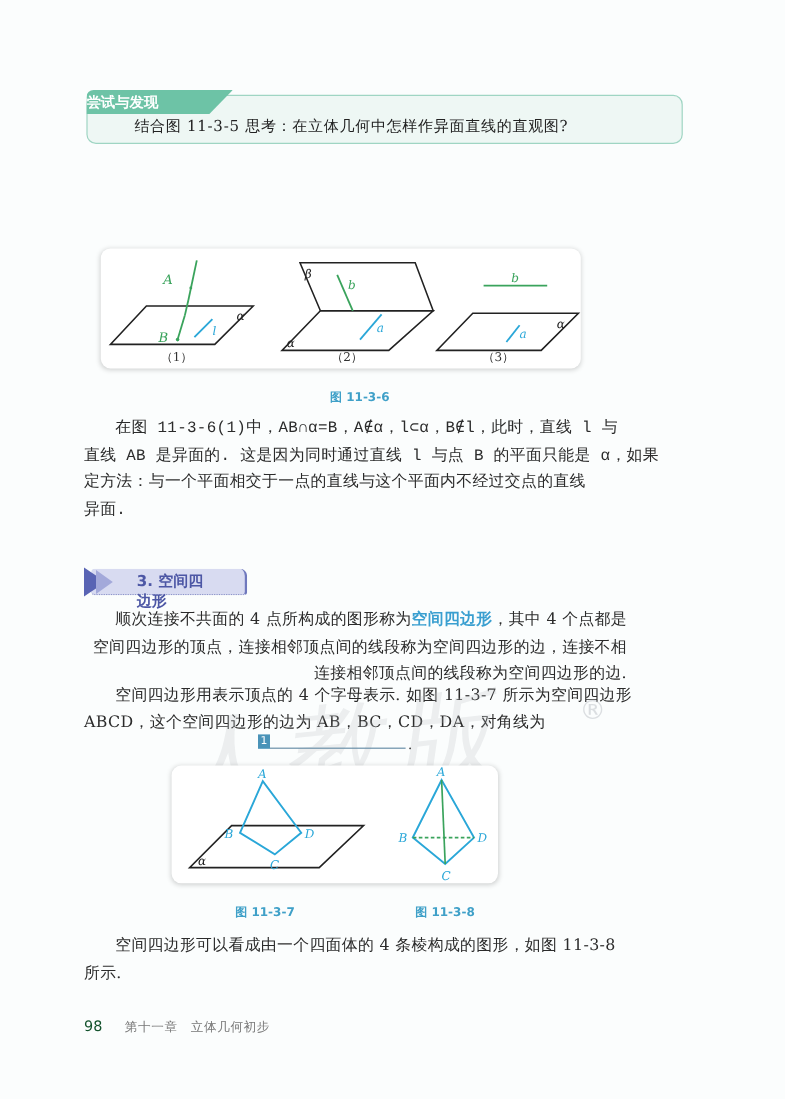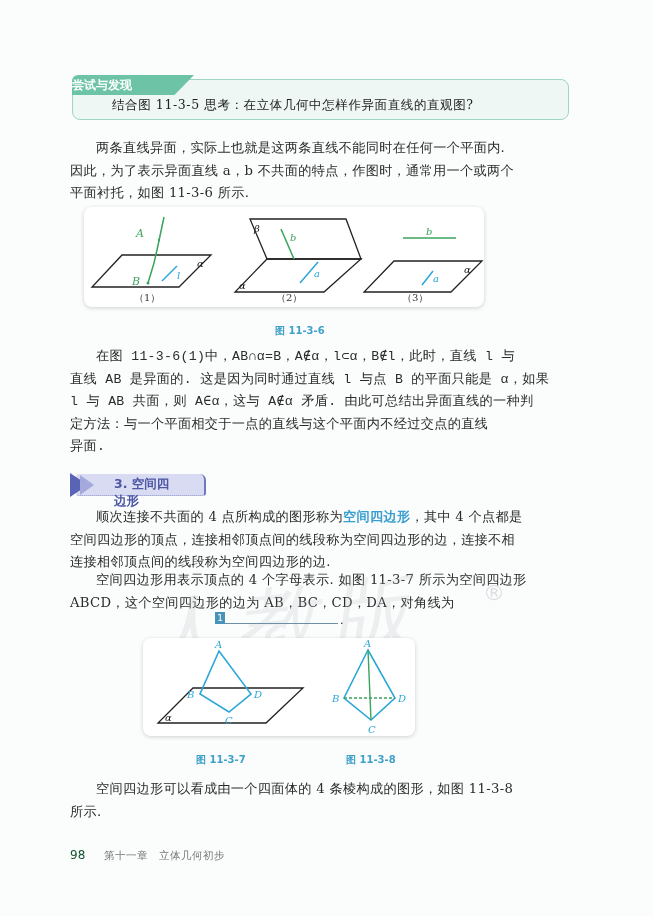--- a/index.html
+++ b/index.html
@@ -57,25 +57,20 @@
 <body>
 
 <div class="page">
 
   <div class="try-box">
     <div class="try-frame"></div>
     <div class="try-tab">尝试与发现</div>
     <div class="try-question">结合图 11-3-5 思考：在立体几何中怎样作异面直线的直观图?</div>
   </div>
 
-  <div class="para" style="top:137px;">
-    <div class="indent">两条直线异面，实际上也就是这两条直线不能同时在任何一个平面内.</div>
-    <div>因此，为了表示异面直线 a，b 不共面的特点，作图时，通常用一个或两个</div>
-    <div>平面衬托，如图 11-3-6 所示.</div>
-  </div>
 
   <div class="fig-panel">
     <svg width="400" height="100" viewBox="0 0 400 100">
 
       <polygon points="8,80 95,80 127,48 38,48" fill="none" stroke="#222" stroke-width="1.3"></polygon>
       <line x1="64" y1="76" x2="70" y2="56" stroke="#3aa35c" stroke-width="1.5"></line>
       <line x1="70" y1="56" x2="73" y2="43" stroke="#3aa35c" stroke-width="1.5" stroke-dasharray="0"></line>
       <line x1="73" y1="43" x2="80" y2="10" stroke="#3aa35c" stroke-width="1.5"></line>
       <circle cx="64" cy="76" r="1.5" fill="#3aa35c"></circle>
       <circle cx="75" cy="33" r="1.2" fill="#3aa35c"></circle>
@@ -103,33 +98,32 @@
     </svg>
     <div class="sub-caption" style="left:50px; top:84px;">（1）</div>
     <div class="sub-caption" style="left:192px; top:84px;">（2）</div>
     <div class="sub-caption" style="left:318px; top:84px;">（3）</div>
   </div>
   <div class="fig-caption" style="left:263px; top:324px;padding-left:12px;">图 11-3-6</div>
 
   <div class="para" style="top:346px;font-family:Liberation Mono, monospace;">
     <div class="indent">在图 11-3-6(1)中，AB∩α=B，A∉α，l⊂α，B∉l，此时，直线 l 与</div>
     <div>直线 AB 是异面的. 这是因为同时通过直线 l 与点 B 的平面只能是 α，如果</div>
-    <div>l 与 AB 共面，则 A∈α，这与 A∉α 矛盾. 由此可总结出异面直线的一种判</div>
     <div>定方法：与一个平面相交于一点的直线与这个平面内不经过交点的直线</div>
     <div>异面.</div>
   </div>
 
   <div class="sec-head">
     <div class="sec-bg"></div>
     <div class="sec-arrow"></div>
     <div class="sec-arrow2"></div>
     <div class="sec-text">3. 空间四边形</div>
   </div>
 
-  <div class="para" style="top:506px;">
+  <div class="para" style="top:506px;text-align:right;">
     <div class="indent"><span>顺次连接不共面的 4 点所构成的图形称为</span><span class="term">空间四边形</span><span>，其中 4 个点都是</span></div>
     <div>空间四边形的顶点，连接相邻顶点间的线段称为空间四边形的边，连接不相</div>
     <div>连接相邻顶点间的线段称为空间四边形的边.</div>
   </div>
 
   <div class="para" style="top:569px;">
     <div class="indent">空间四边形用表示顶点的 4 个字母表示. 如图 11-3-7 所示为空间四边形</div>
     <div>ABCD，这个空间四边形的边为 AB，BC，CD，DA，对角线为</div>
   </div>
 

